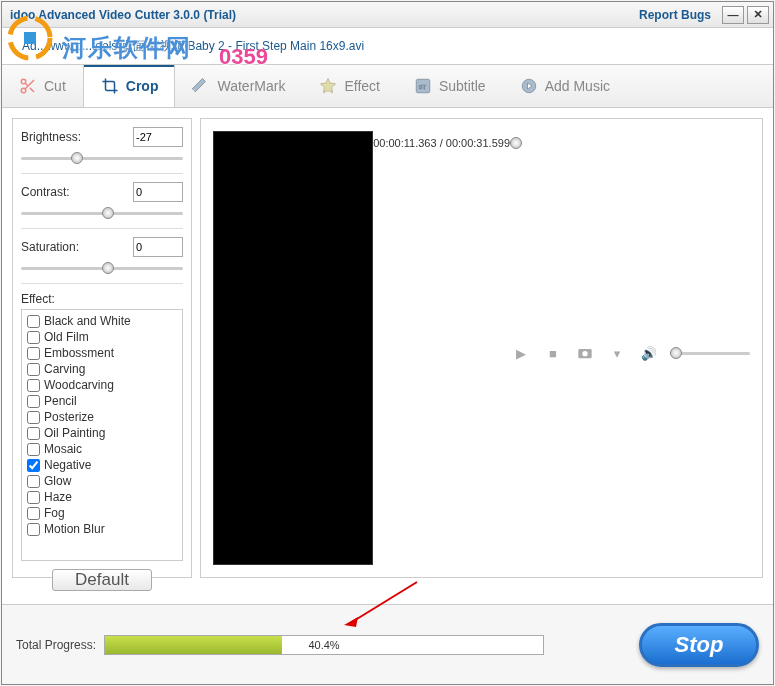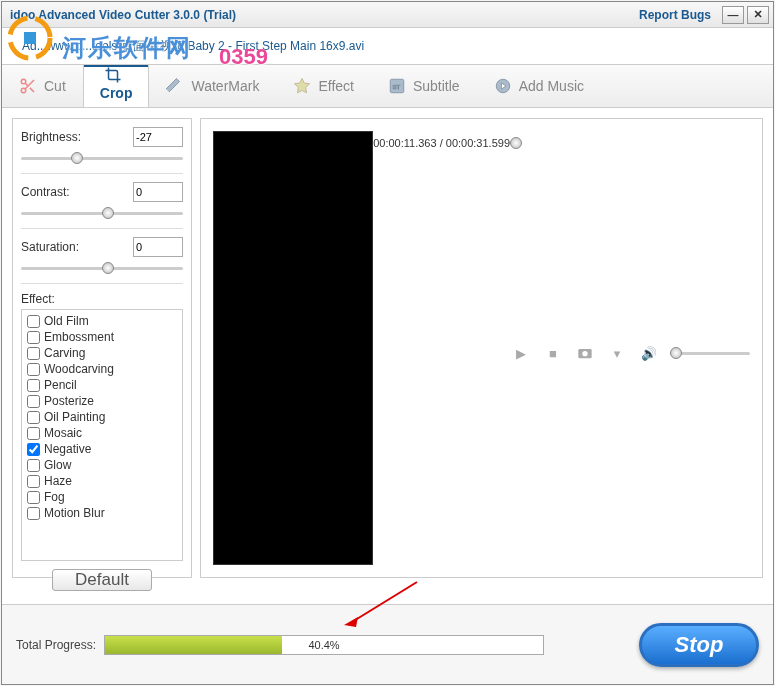--- a/index.html
+++ b/index.html
@@ -13,21 +13,21 @@
     .titlebar .winbtn { width: 22px; height: 18px; border: 1px solid #999; background: linear-gradient(#fff, #e0e0e0); margin-left: 3px; display: flex; align-items: center; justify-content: center; font-size: 11px; color: #333; cursor: pointer; }
     
     .watermark-logo { position: absolute; top: 12px; left: 4px; width: 48px; height: 48px; z-index: 100; }
     .watermark-text { position: absolute; top: 30px; left: 60px; font-size: 24px; font-weight: bold; color: #4a90d9; letter-spacing: 2px; z-index: 100; text-shadow: 1px 1px 2px #fff; }
     .watermark-num { position: absolute; top: 42px; left: 217px; font-size: 22px; font-weight: bold; color: #ec4899; z-index: 100; text-shadow: 1px 1px 2px #fff; }
     
     .filepath { height: 36px; padding: 8px 20px; font-size: 12px; color: #1a5a90; display: flex; align-items: center; }
     
     .tabbar { height: 44px; border-top: 1px solid #ccc; border-bottom: 1px solid #ccc; display: flex; align-items: stretch; background: linear-gradient(#fafafa, #ededed); }
     .tab { display: flex; align-items: center; padding: 0 16px; font-size: 14px; color: #888; cursor: pointer; border-right: 1px solid transparent; }
-    .tab.active { background: #fff; color: #1a5a90; font-weight: bold; border-right: 1px solid #ccc; border-left: 1px solid #ccc; box-shadow: inset 0 2px 0 #1a5a90; flex-direction: column; }
+    .tab.active { background: #fff; color: #1a5a90; font-weight: bold; border-right: 1px solid #ccc; border-left: 1px solid #ccc; box-shadow: inset 0 2px 0 #1a5a90; }
     .tab .ticon { width: 20px; height: 20px; margin-right: 6px; display: flex; align-items: center; justify-content: center; }
     
     .main { display: flex; padding: 10px; gap: 8px; height: 480px; }
     .sidebar { width: 180px; border: 1px solid #ccc; padding: 8px; background: #fff; }
     .slider-group { margin-bottom: 8px; border-bottom: 1px solid #ddd; padding-bottom: 8px; }
     .slider-group .label-row { display: flex; align-items: center; justify-content: space-between; font-size: 12px; color: #333; margin-bottom: 4px; }
     .slider-group .spinner { width: 50px; height: 20px; border: 1px solid #aaa; font-size: 11px; padding: 1px 2px; }
     .slider-track { width: 100%; height: 14px; position: relative; }
     .slider-track .track { position: absolute; top: 6px; left: 0; right: 0; height: 3px; background: #ccc; border-radius: 2px; }
     .slider-track .thumb { position: absolute; top: 1px; width: 12px; height: 12px; background: radial-gradient(#fff, #bbb); border: 1px solid #888; border-radius: 50%; }
@@ -164,20 +164,24 @@
         <div class="slider-track">
             <div class="track"></div>
             <div class="thumb" id="thumb-saturation" style="left: 50%;"></div>
           </div>
       </div>
 
       <div class="effect-label">Effect:</div>
       <div class="effect-list" id="effect-list">
           <label class="effect-item">
             <input type="checkbox" style="">
+            <span>Black and White</span>
+          </label>
+          <label class="effect-item">
+            <input type="checkbox" style="">
             <span>Old Film</span>
           </label>
           <label class="effect-item">
             <input type="checkbox" style="">
             <span>Embossment</span>
           </label>
           <label class="effect-item">
             <input type="checkbox" style="">
             <span>Carving</span>
           </label>

